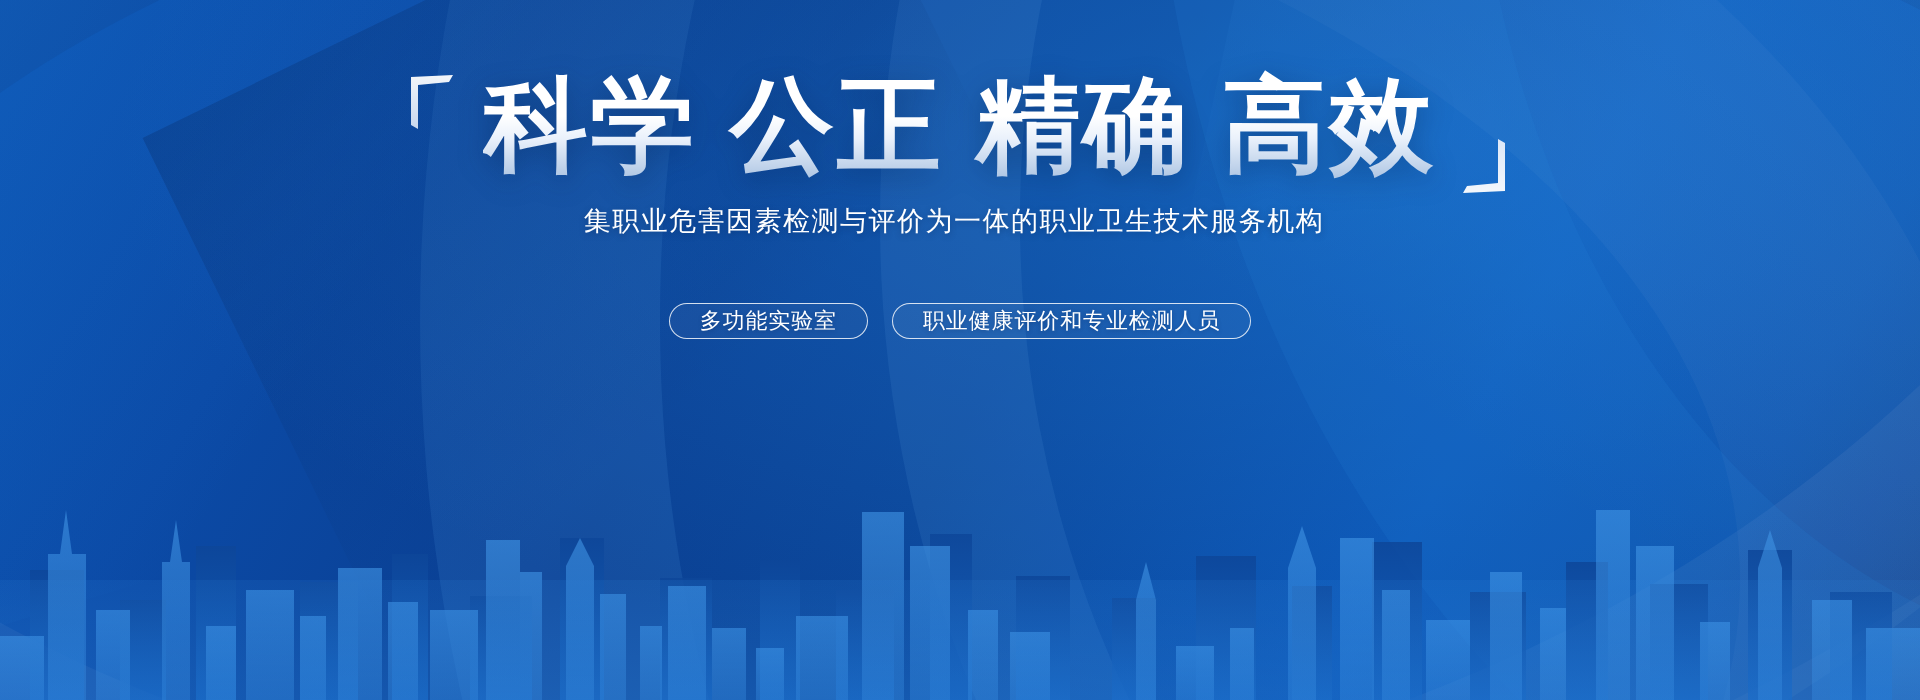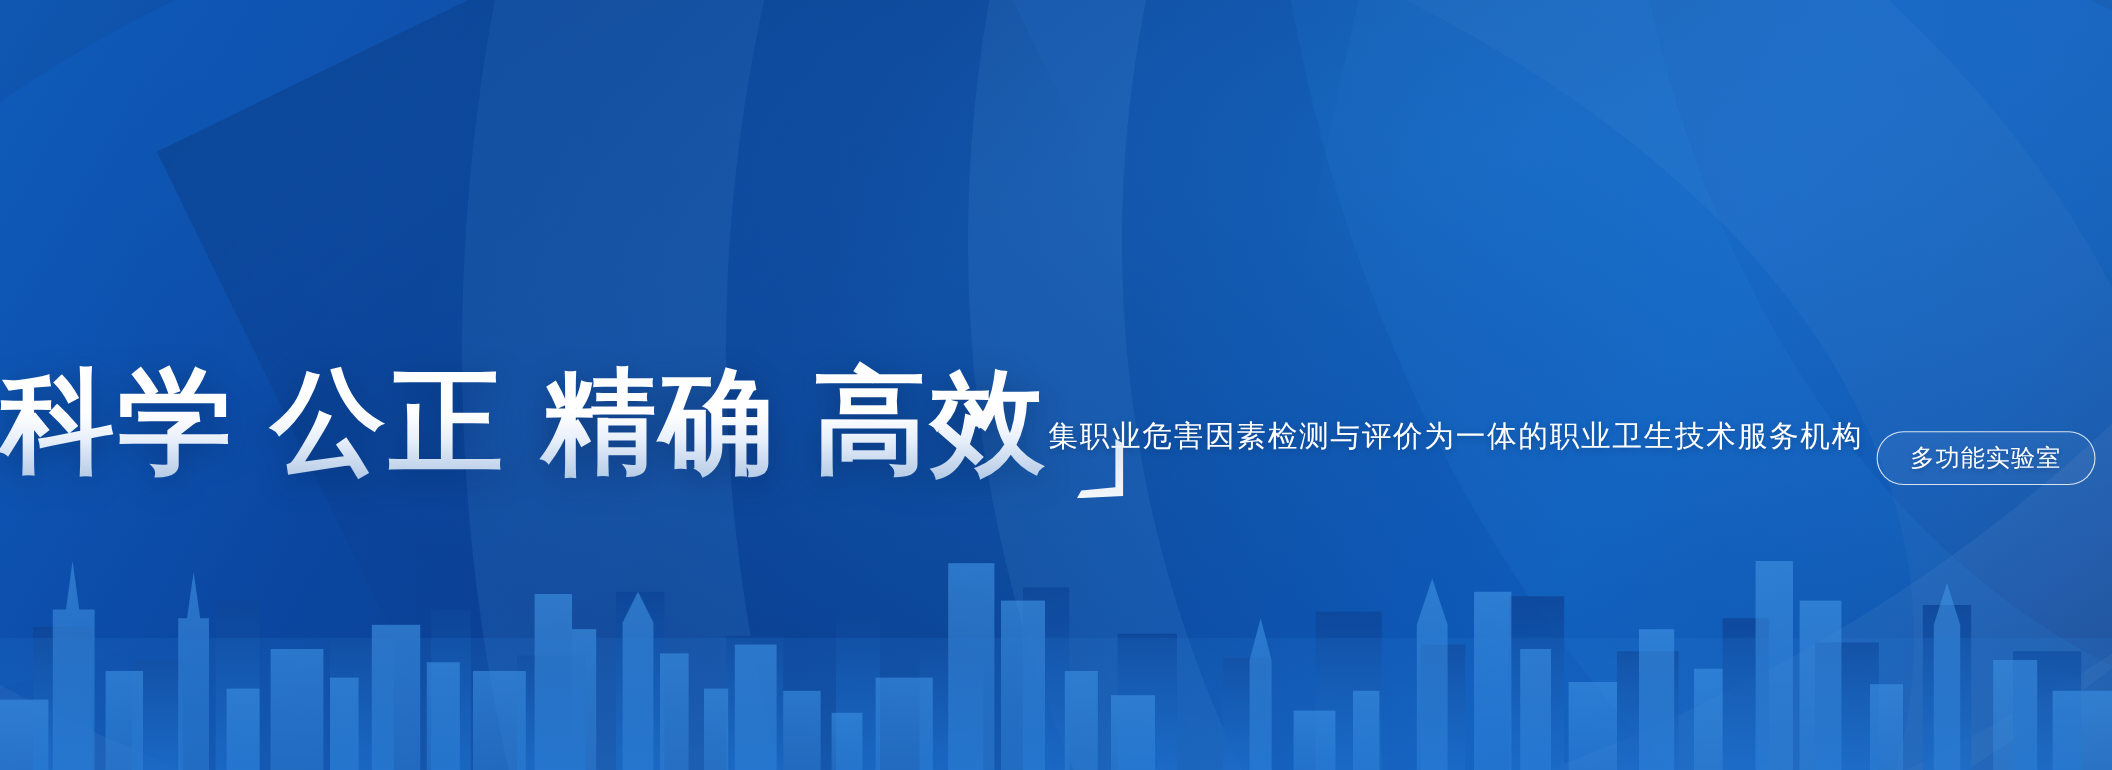--- a/index.html
+++ b/index.html
@@ -78,21 +78,21 @@
   .skyline svg{display:block;width:100%;height:100%;}
   .ground{
     position:absolute;left:0;bottom:0;width:1920px;height:120px;
     background:linear-gradient(180deg,rgba(40,125,215,0.16),rgba(45,135,225,0.30));
     pointer-events:none;
   }
 
   
   .content{
     position:absolute;inset:0;
-    display:flex;flex-direction:row;align-items:center;
+    display:flex;flex-direction:column;align-items:center;
     padding-top:69px;
   }
 
   .headline-wrap{
     position:relative;
     display:flex;align-items:center;justify-content:center;
   }
   .bracket{
     position:absolute;
     width:46px;height:56px;
@@ -126,21 +126,21 @@
     white-space:nowrap;
     text-shadow:0 2px 6px rgba(4,28,70,.35);
   }
 
   .pills{
     display:flex;
     gap:24px;
     margin-top:64px;
   }
   .pill{
-    height:49px;
+    height:36px;
     padding:0 30px;
     display:flex;align-items:center;
     border:1px solid rgba(255,255,255,0.82);
     border-radius:999px;
     color:#ffffff;
     font-size:22px;
     letter-spacing:.04em;
     white-space:nowrap;
     background:rgba(255,255,255,0.045);
     text-shadow:0 1px 4px rgba(4,28,70,.3);
@@ -273,16 +273,19 @@
         </svg>
       </span>
     </div>
 
     <p class="subtitle">集职业危害因素检测与评价为一体的职业卫生技术服务机构</p>
 
     <div class="pills">
       <div class="pill">
         <span>多功能实验室</span>
       </div>
+      <div class="pill">
+        <span>职业健康评价和专业检测人员</span>
+      </div>
     </div>
 
   </div>
 </div>
 
 </body></html>

